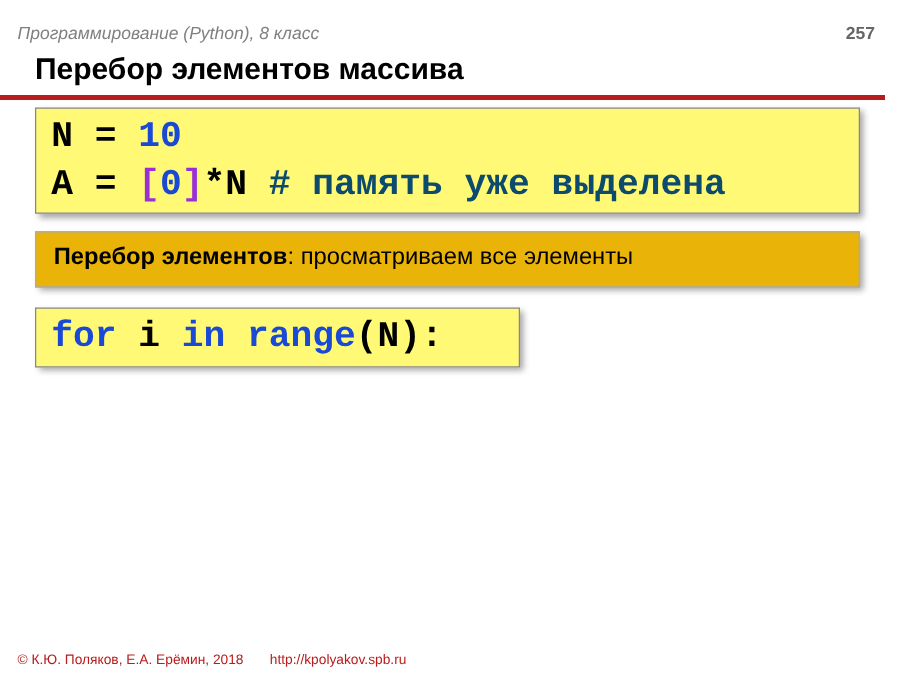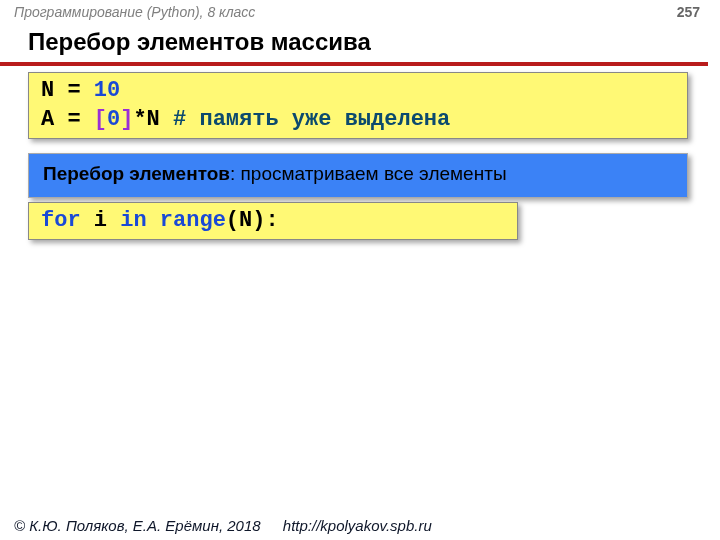--- a/index.html
+++ b/index.html
@@ -12,20 +12,21 @@
       overflow: hidden;
     }
     .header-bar {
       display: flex;
       justify-content: space-between;
       align-items: center;
       padding: 4px 20px 4px 14px;
       font-size: 14px;
       color: #808080;
       font-style: italic;
+      margin-top: 14px;
     }
     .page-number {
       font-style: normal;
       font-weight: bold;
       color: #666;
     }
     .title {
       font-size: 24px;
       font-weight: bold;
       color: #000;
@@ -33,52 +34,51 @@
       border-bottom: 4px solid #b91c1c;
       margin: 0 12px 0 0;
     }
     .content { padding: 6px 24px 0 28px; }
     .code-block-yellow {
       background: #fff975;
       border: 1px solid #888;
       box-shadow: 3px 3px 5px rgba(0,0,0,0.35);
       padding: 4px 12px;
       font-family: "Courier New", monospace;
-      font-size: 22px;
+      font-size: 29px;
       font-weight: bold;
       line-height: 1.3;
       margin-bottom: 14px;
       margin-right: 8px;
     }
-    .code-block-yellow.narrow { width: 490px; margin-top: 4px; }
+    .code-block-yellow.narrow { width: 388px; margin-top: 16px; }
     .desc-box {
-      background: #3b82f6;
+      background: #eab308;
       border: 1px solid #aaa;
       box-shadow: 3px 3px 5px rgba(0,0,0,0.35);
       padding: 8px 14px 10px 14px;
       margin-right: 8px;
       font-size: 19px;
       line-height: 1.3;
     }
     .desc-term { font-weight: bold; }
     .desc-rest {
       display: block;
       padding-left: 30px;
     }
     .c-blue { color: #1a49d6; }
     .c-purple { color: #9a2fd6; }
     .c-green { color: #0c4a6e; }
     .c-black { color: #000; }
     .footer {
       position: absolute;
       bottom: 6px;
       left: 14px;
-      font-size: 15px;
-      font-style: italic;
-      color: #0f172a;
+      font-size: 11px;
+      color: #b91c1c;
     }
     .footer .url { margin-left: 18px; }
   </style>
 </head>
 <body>
 
 <div class="header-bar">
   <span>Программирование (Python), 8 класс</span>
   <span class="page-number">257</span>
 </div>

